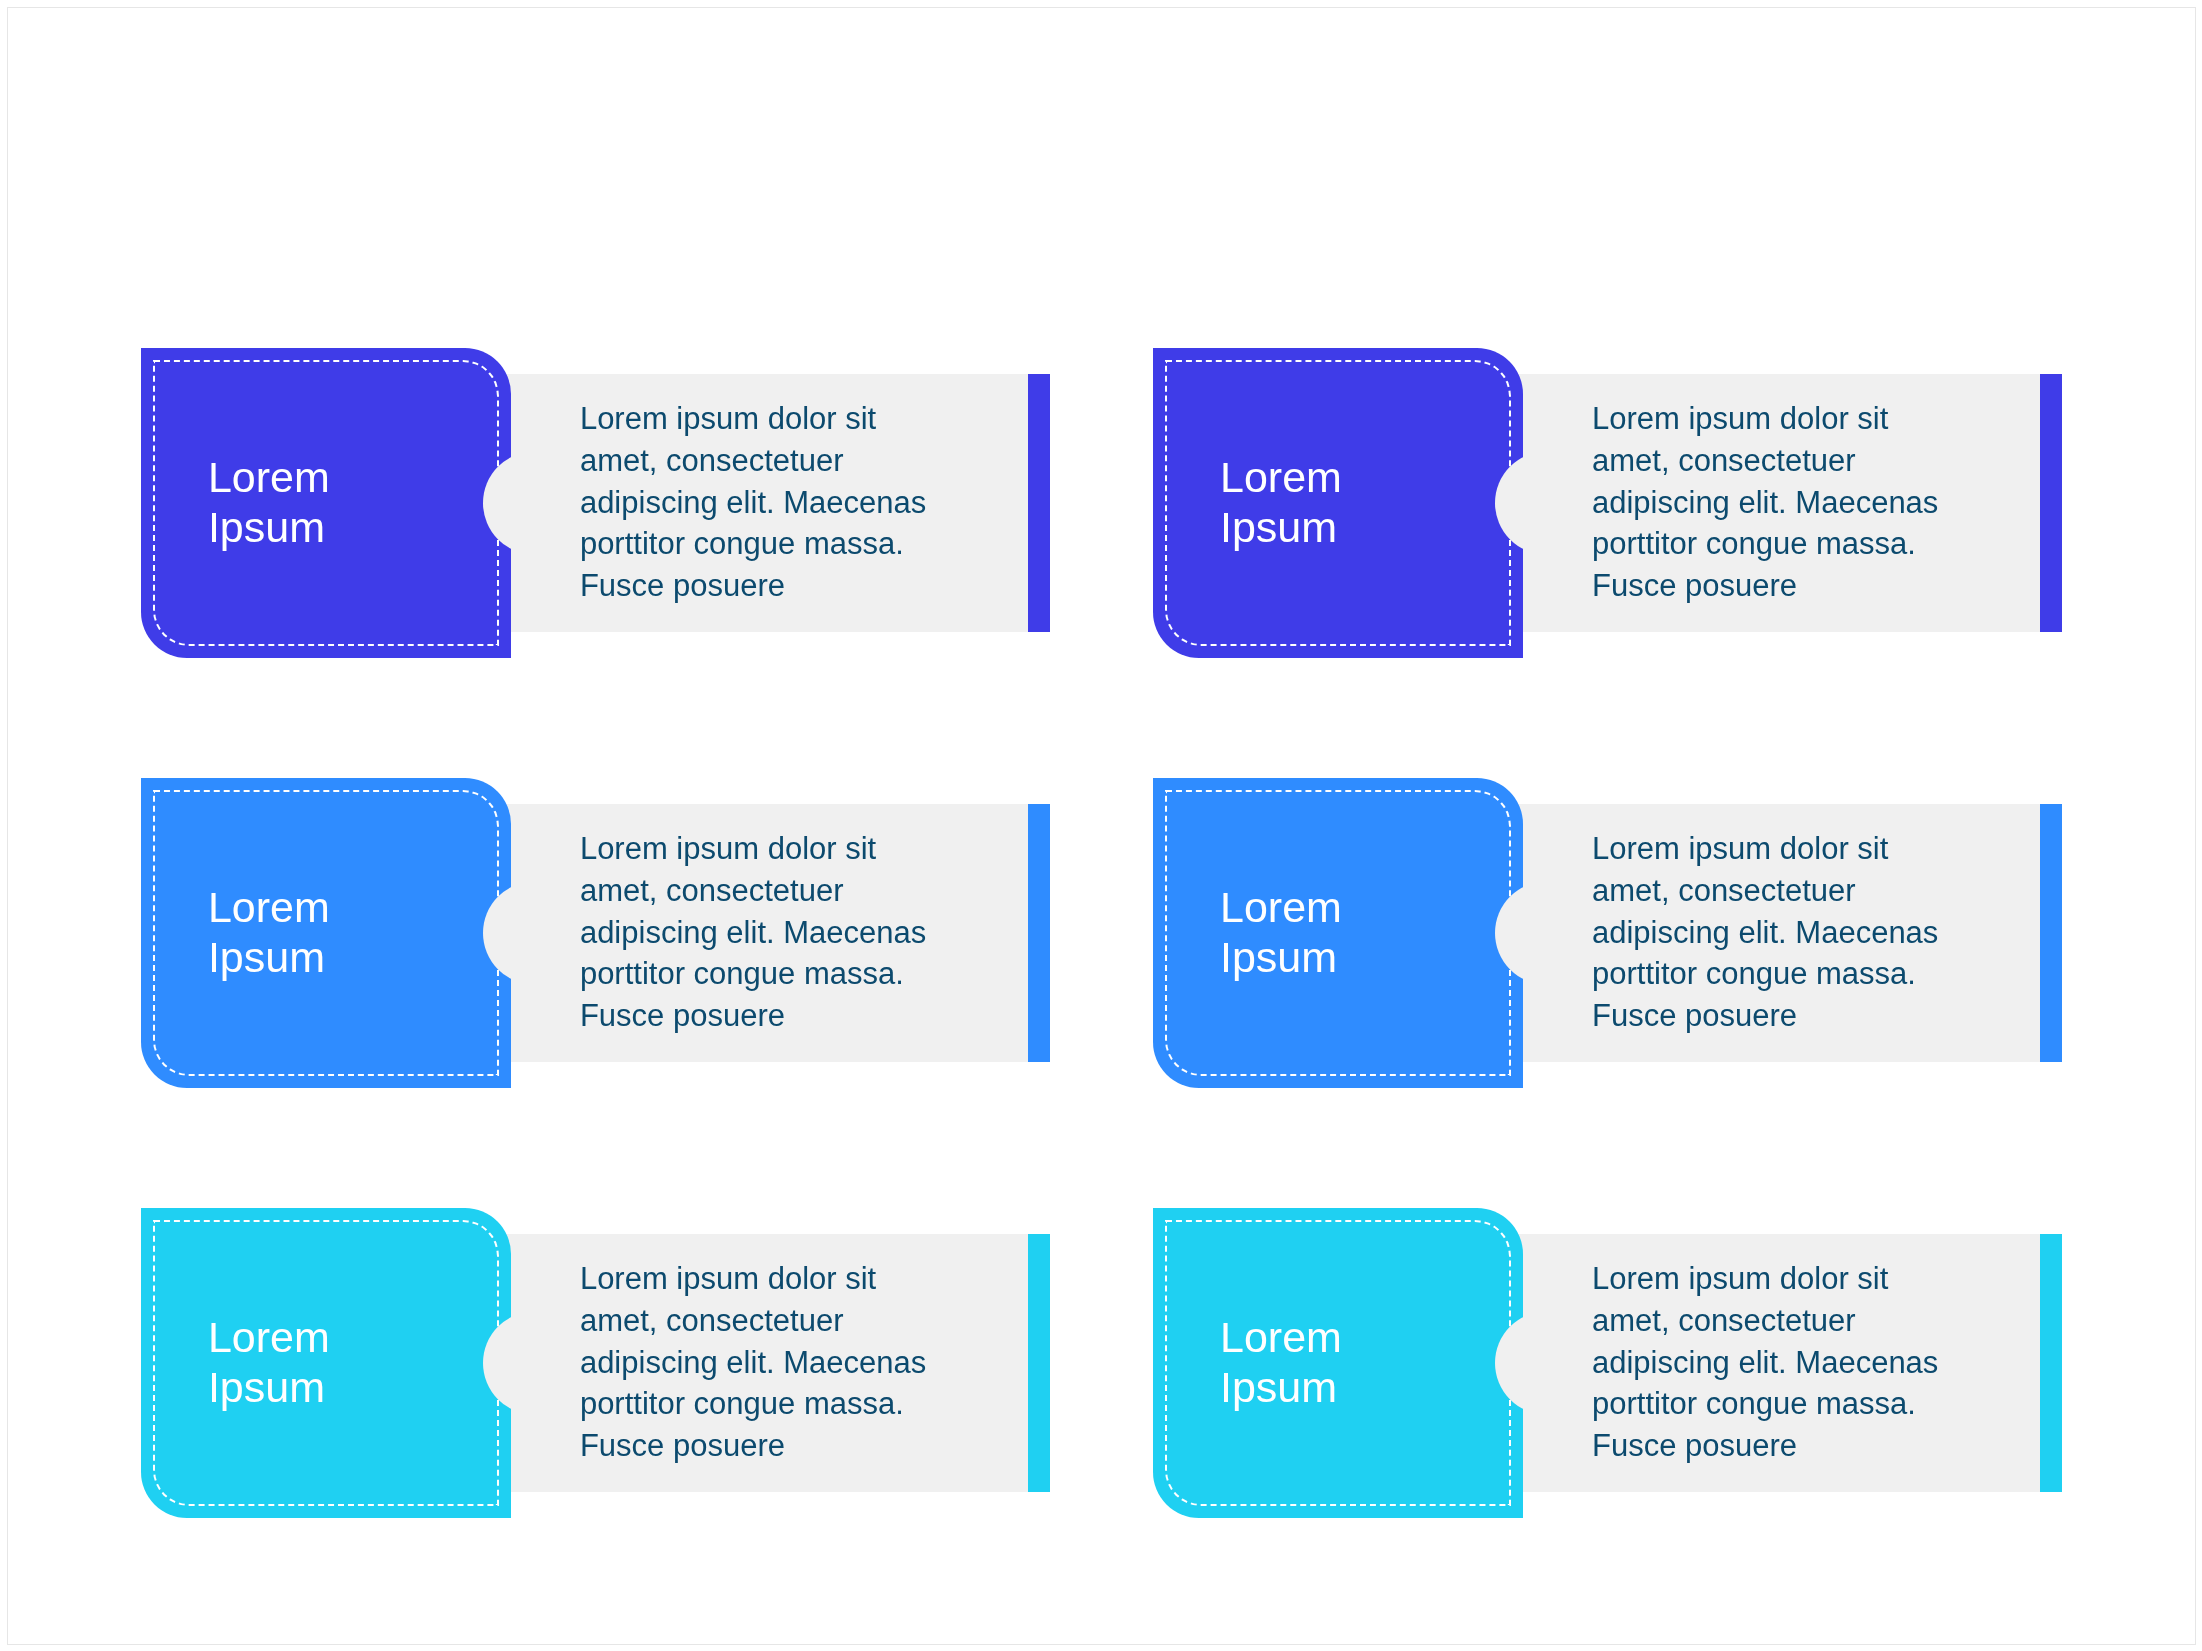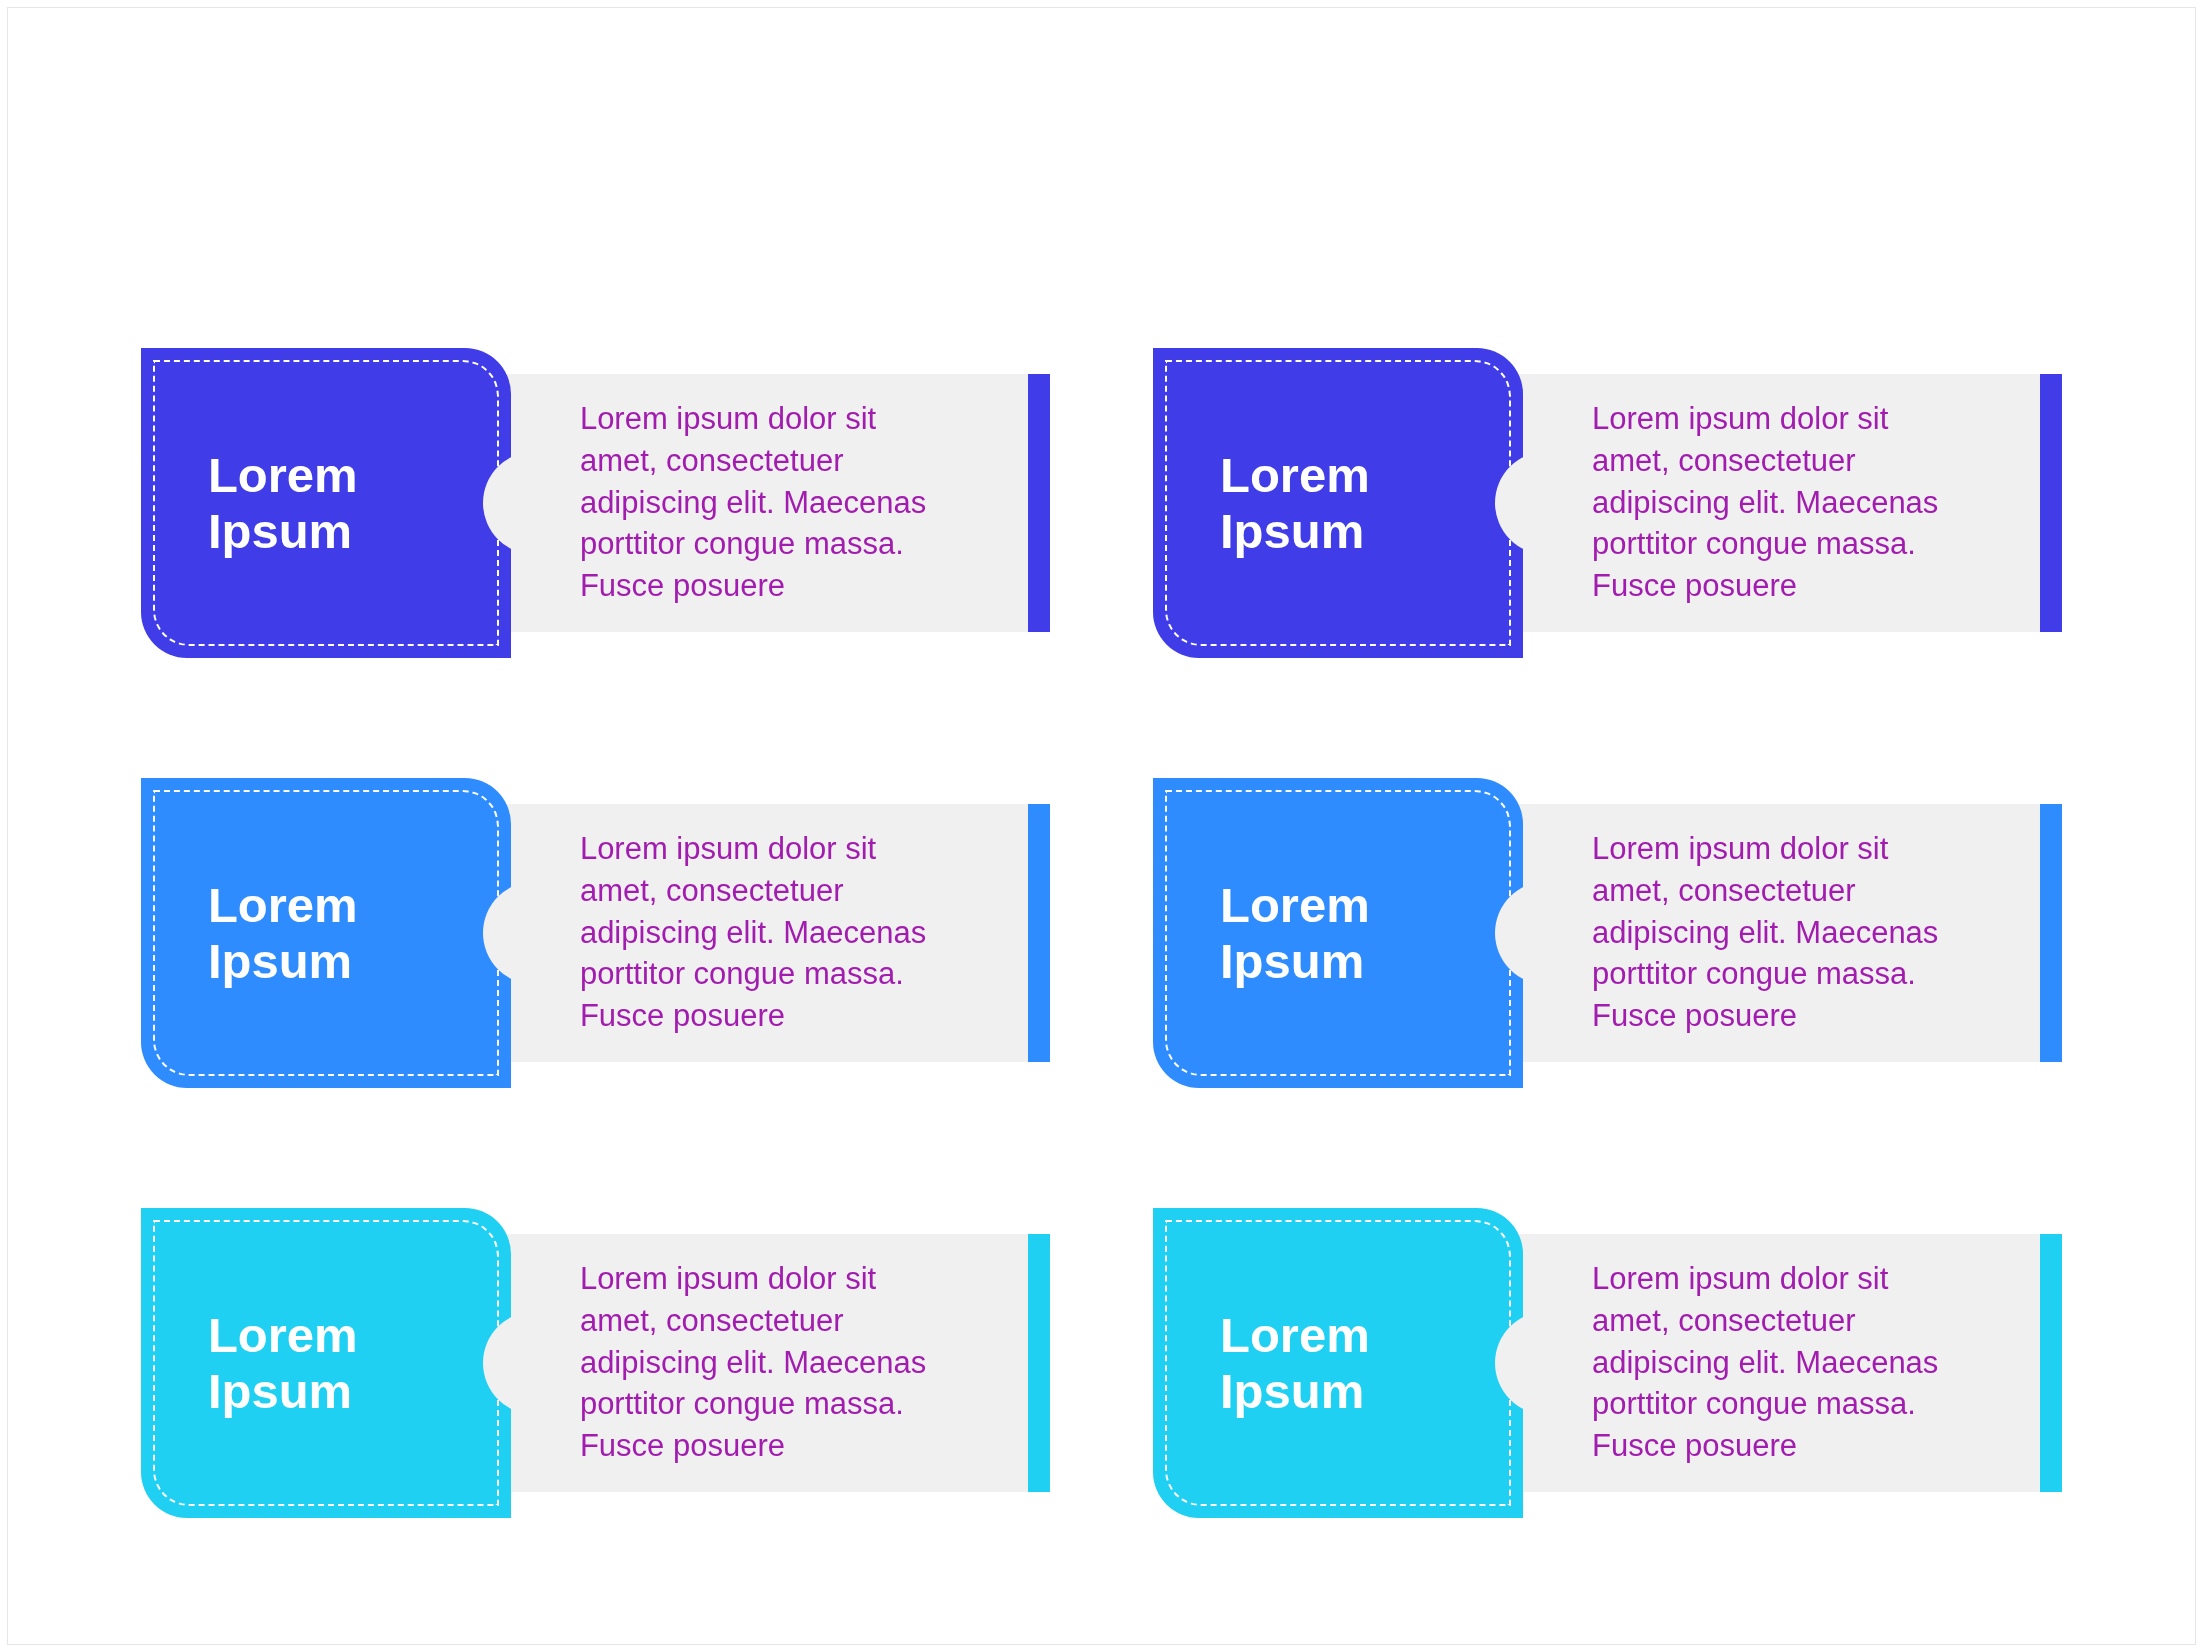--- a/index.html
+++ b/index.html
@@ -66,22 +66,22 @@
   .tab::before {
     content: "";
     position: absolute;
     left: 12px; right: 12px; top: 12px; bottom: 12px;
     border: 2.6px dashed #ffffff;
     border-top-right-radius: 36px;
     border-bottom-left-radius: 36px;
     pointer-events: none;
   }
   .tab-title {
-    font-size: 49px;
-    font-weight: 700;
+    font-size: 43px;
+    font-weight: 400;
     line-height: 1.15;
     white-space: pre-line;
   }
   .end-bar {
     position: absolute;
     right: 0;
     top: 26px;
     bottom: 26px;
     width: 22.4px;
   }
@@ -97,21 +97,21 @@
     border-bottom-left-radius: 69px;
   }
   .desc {
     position: absolute;
     left: 439px;
     right: 103px;
     top: 50%;
     transform: translateY(-50%);
     font-size: 31px;
     line-height: 1.35;
-    color: #a21caf;
+    color: #0c4a6e;
   }
 </style>
 </head>
 <body>
 
 <div class="slide">
 
 
   <div class="grid">
 

